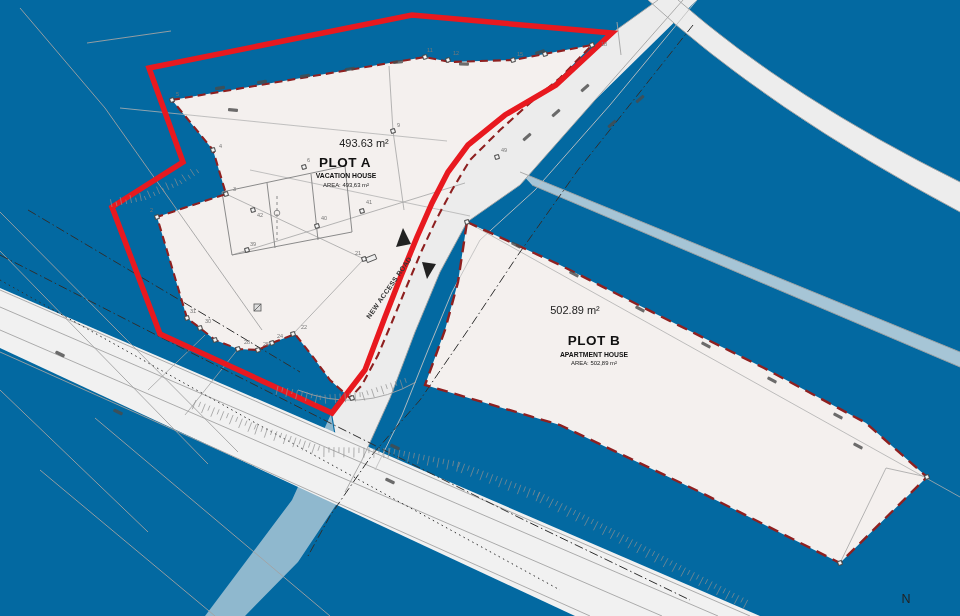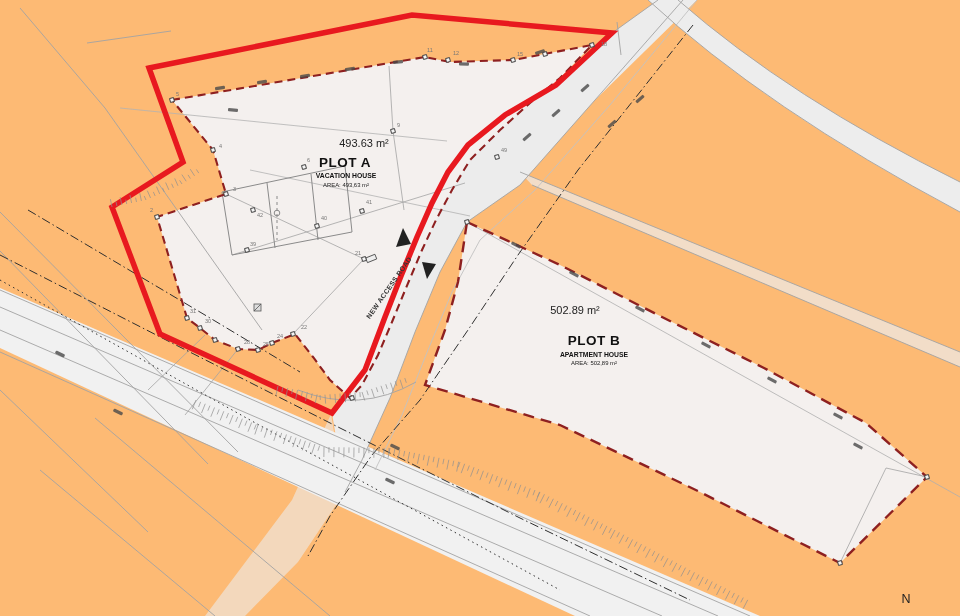--- a/index.html
+++ b/index.html
@@ -1,16 +1,16 @@
 <!DOCTYPE html>
 <html><head>
 <meta charset="utf-8">
 <style>
   html,body{margin:0;padding:0;background:#ffffff;}
-  #stage{position:relative;width:960px;height:616px;background:#fdba74;overflow:hidden;
+  #stage{position:relative;width:960px;height:616px;background:#0369a1;overflow:hidden;
          font-family:"Liberation Sans", sans-serif;}
   svg text{font-family:"Liberation Sans", sans-serif;}
   .plot-title{font-weight:bold;font-size:13.5px;fill:#111;letter-spacing:.5px;}
   .plot-sub{font-weight:bold;font-size:6.8px;fill:#111;}
   .plot-area-small{font-size:5.9px;fill:#222;}
   .area-val{font-size:11px;fill:#222;}
   .road-label{font-weight:bold;font-size:6.8px;fill:#333;letter-spacing:.4px;}
   .north{font-size:12.5px;fill:#222;}
   .vlabel{font-size:5.5px;fill:#777;}
 </style>

